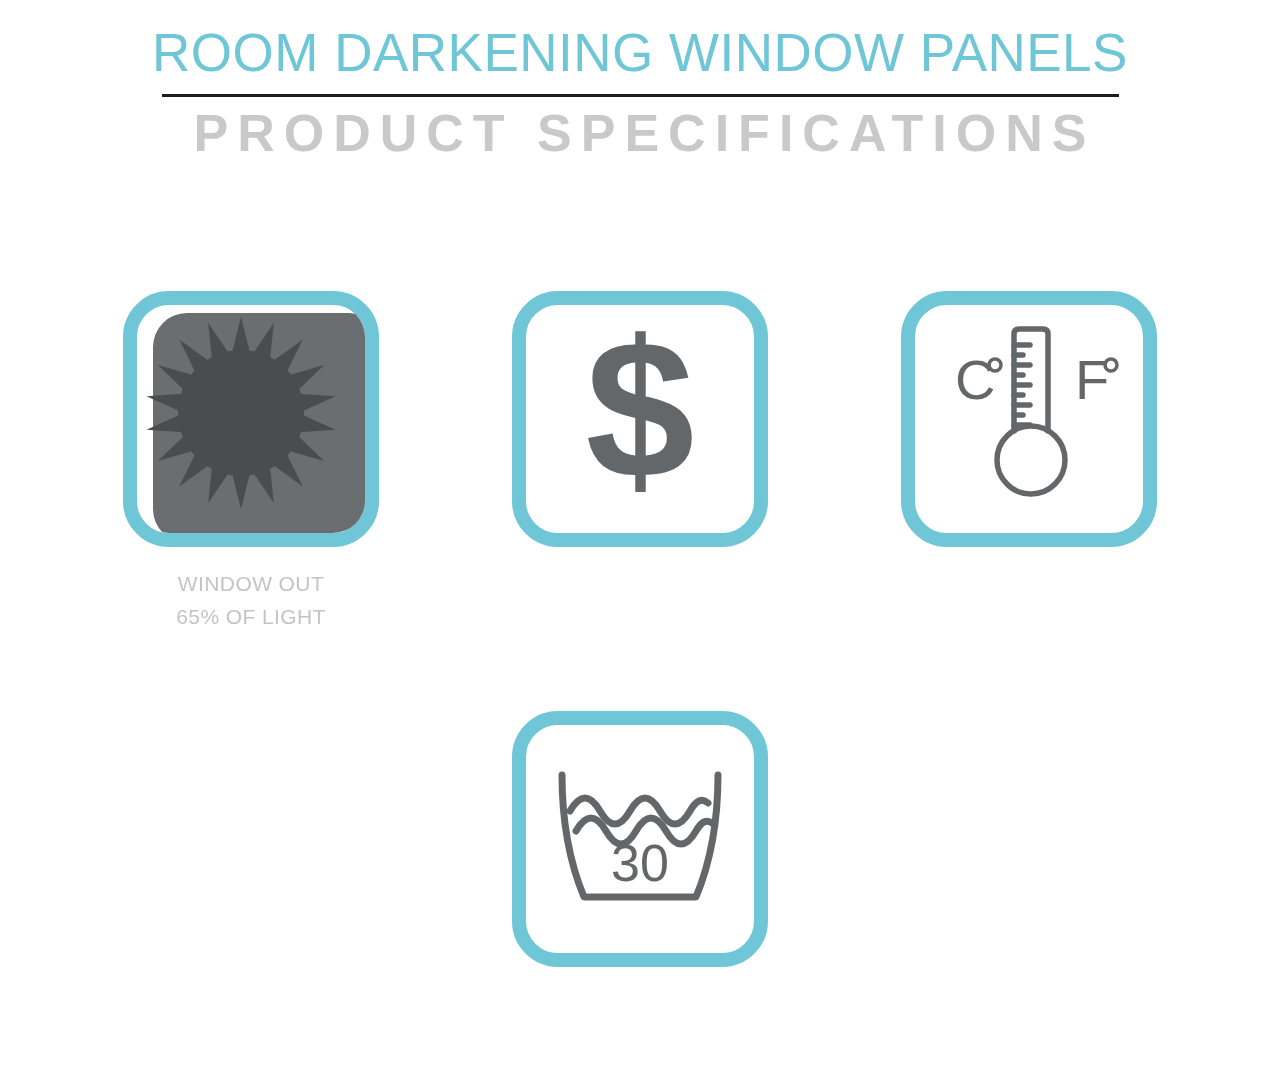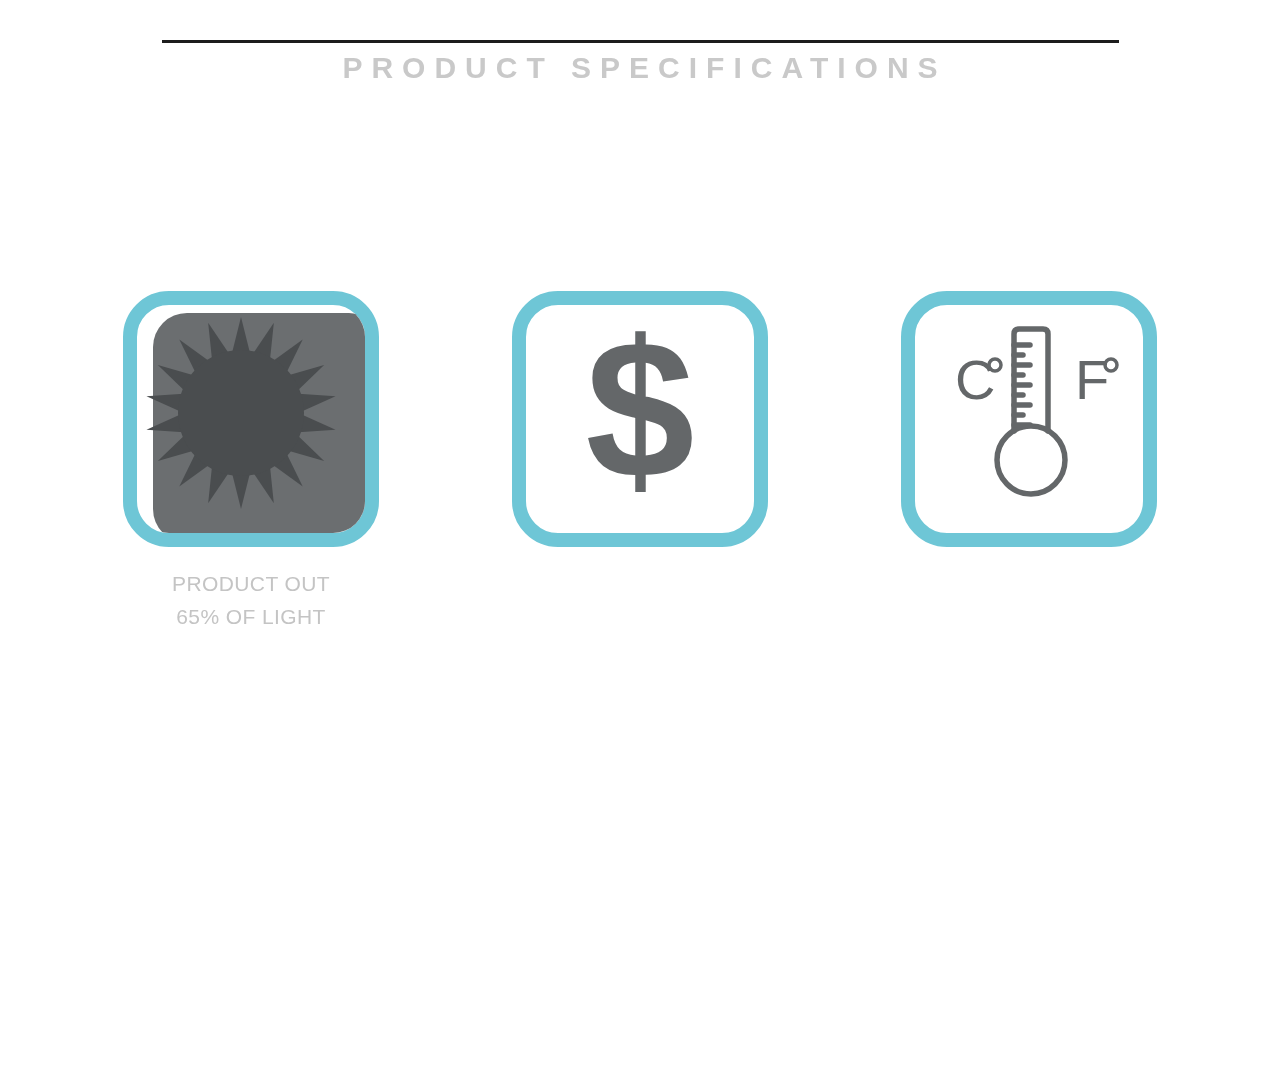--- a/index.html
+++ b/index.html
@@ -30,21 +30,21 @@
     margin: 0;
     white-space: nowrap;
   }
   .title-rule {
     width: 957px;
     height: 3px;
     background: #1d1d1d;
     margin: 14px auto 0 auto;
   }
   .sub-title {
-    font-size: 30px;
+    font-size: 52px;
     line-height: 1.05;
     font-weight: 700;
     letter-spacing: 9px;
     color: #c9c9c9;
     margin: 9px 0 0 0;
     white-space: nowrap;
     padding-left: 9px;
   }
 
   
@@ -89,20 +89,21 @@
     letter-spacing: 0.4px;
     font-weight: 400;
     white-space: nowrap;
   }
   .caption .line { display: block; }
 </style>
 </head>
 <body>
 
 <div class="header">
+  <h1 class="main-title">ROOM DARKENING WINDOW PANELS</h1>
   <div class="title-rule"></div>
   <h2 class="sub-title">PRODUCT SPECIFICATIONS</h2>
 </div>
 
 <div class="grid">
 
   <div class="row row-1">
 
     <div class="cell">
       <div class="tile">
@@ -129,21 +130,21 @@
               <polygon points="0,-96 9,-60 -9,-60" transform="rotate(280)"></polygon>
               <polygon points="0,-96 9,-60 -9,-60" transform="rotate(300)"></polygon>
               <polygon points="0,-96 9,-60 -9,-60" transform="rotate(320)"></polygon>
               <polygon points="0,-96 9,-60 -9,-60" transform="rotate(340)"></polygon>
             </g>
             <circle cx="0" cy="0" r="63"></circle>
           </g>
         </svg>
       </div>
       <div class="caption">
-        <span class="line">PRODUCT OUT</span>
+        <span class="line">WINDOW OUT</span>
         <span class="line">65% OF LIGHT</span>
       </div>
     </div>
 
     <div class="cell">
       <div class="tile">
         <svg width="228" height="228" viewBox="0 0 228 228">
           <text x="114" y="172" text-anchor="middle" font-family="Liberation Sans, sans-serif" font-size="196" font-weight="bold" fill="#646769">$</text>
         </svg>
       </div>
@@ -177,16 +178,29 @@
         </svg>
       </div>
     </div>
 
   </div>
 
   <div class="row row-2">
 
 
     <div class="cell">
+      <div class="tile">
+        <svg width="228" height="228" viewBox="0 0 228 228">
+          <g fill="none" stroke="#646769" stroke-width="7" stroke-linecap="round" stroke-linejoin="round">
+
+            <path d="M36 50 C36 108 48 148 58 172 L170 172 C180 148 192 108 192 50"></path>
+
+            <path d="M44 86 q15 -26 30 0 q15 26 30 0 q15 -26 30 0 q15 26 30 0 q9 -16 18 -8"></path>
+
+            <path d="M50 106 q15 -26 30 0 q15 26 30 0 q15 -26 30 0 q15 26 30 0 q8 -14 16 -8"></path>
+          </g>
+          <text x="114" y="156" text-anchor="middle" font-family="Liberation Sans, sans-serif" font-size="52" fill="#646769">30</text>
+        </svg>
+      </div>
     </div>
 
   </div>
 </div>
 
 </body></html>

